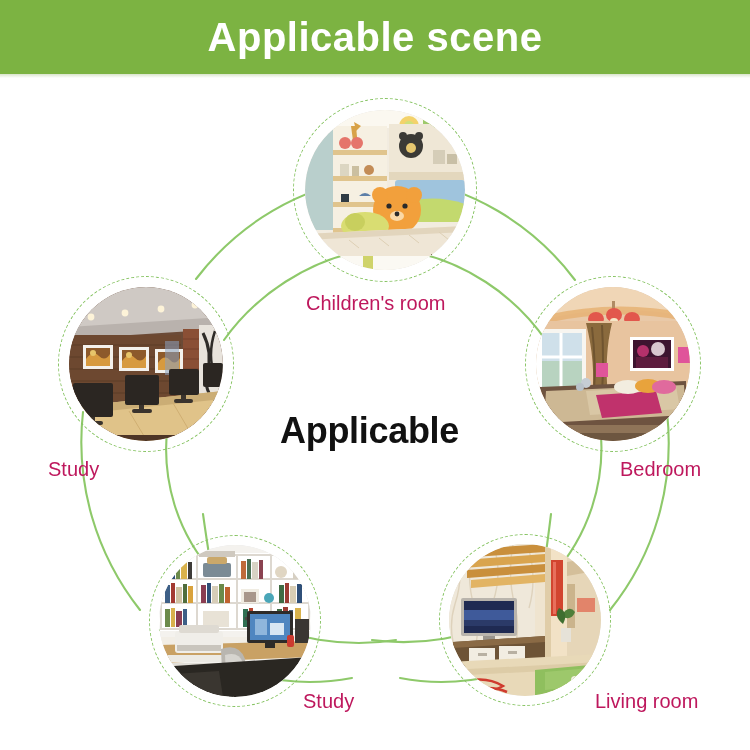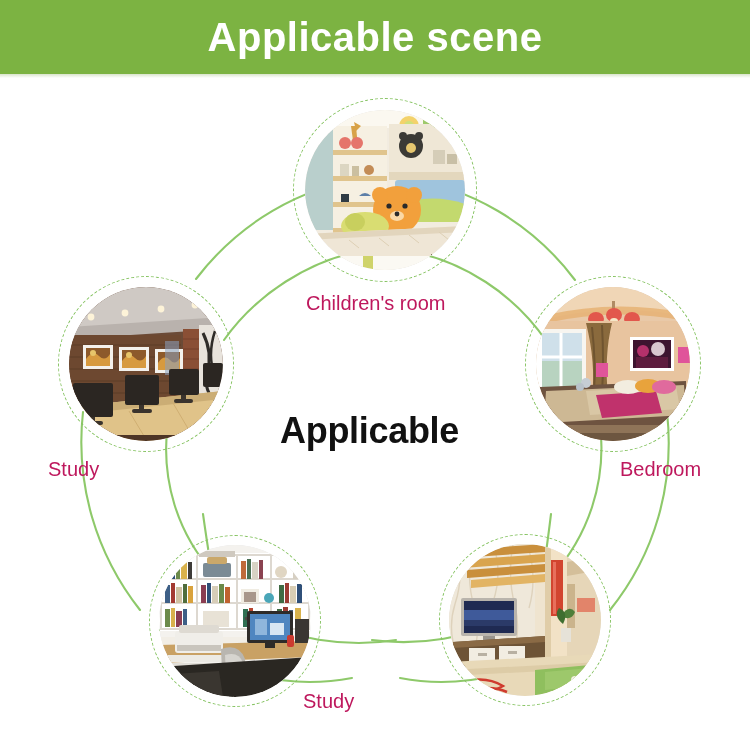--- a/index.html
+++ b/index.html
@@ -526,17 +526,18 @@
             <path d="M86 126 L152 120 L152 152 L86 152 Z" fill="#8fbf5e"></path>
             <path d="M96 128 L152 123 L152 140 L96 146 Z" fill="#a7cf74" opacity="0.6"></path>
 
             <path d="M10 140 q24 -10 44 2 q-20 12 -44 -2" stroke="#cf3b2e" stroke-width="2.5" fill="none"></path>
             <path d="M18 148 q22 -8 40 0" stroke="#cf3b2e" stroke-width="2.5" fill="none"></path>
             <circle cx="126" cy="136" r="4" fill="#f2efe4"></circle>
           </g>
         </svg>
       </div>
     </div>
+    <div class="label" style="left:595px;top:616px;">Living room</div>
 
     <div class="center-title" style="left:280px;top:336px;">Applicable</div>
 
   </div>
 </div>
 
 </body></html>

